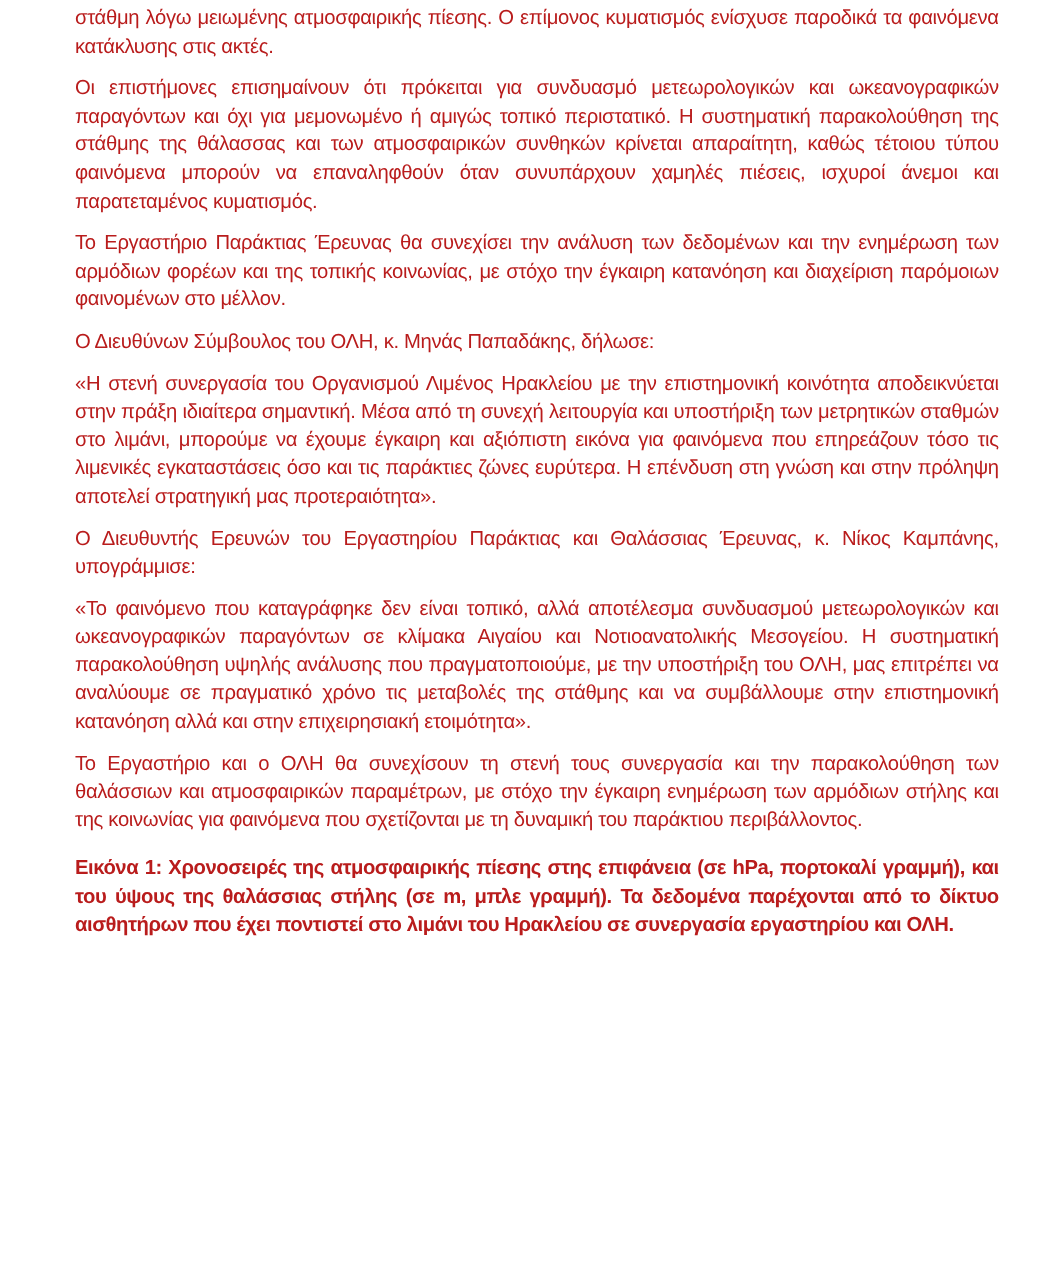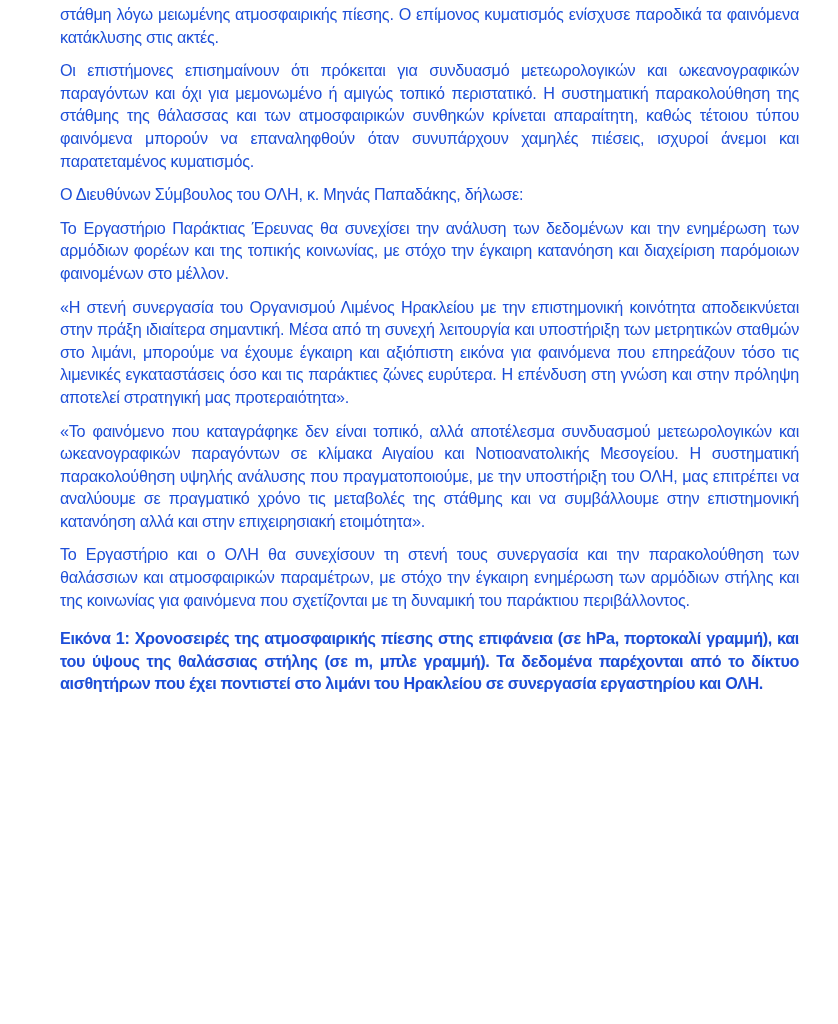--- a/index.html
+++ b/index.html
@@ -1,30 +1,31 @@
 <!DOCTYPE html>
 <html><head>
 <meta charset="utf-8">
 <style>
   html, body { margin: 0; padding: 0; background: #ffffff; }
   body { width: 838px; height: 1024px; overflow: hidden; }
   .page {
     position: absolute; left: 60px; top: 3px; width: 739px;
     font-family: "Liberation Sans", "DejaVu Sans", sans-serif;
-    font-size: 16.2px; line-height: 22.6px; color: #1d4ed8;
+    font-size: 16.2px; line-height: 22.6px; color: #b91c1c;
     letter-spacing: -0.25px;
   }
   .page p { margin: 0 0 11px 0; text-align: justify; }
   .page p.caption { font-weight: bold; margin-top: 16px; letter-spacing: -0.35px; }
 </style>
 </head>
 <body>
 
 <div class="page">
   <p>στάθμη λόγω μειωμένης ατμοσφαιρικής πίεσης. Ο επίμονος κυματισμός ενίσχυσε παροδικά τα φαινόμενα κατάκλυσης στις ακτές.</p>
   <p>Οι επιστήμονες επισημαίνουν ότι πρόκειται για συνδυασμό μετεωρολογικών και ωκεανογραφικών παραγόντων και όχι για μεμονωμένο ή αμιγώς τοπικό περιστατικό. Η συστηματική παρακολούθηση της στάθμης της θάλασσας και των ατμοσφαιρικών συνθηκών κρίνεται απαραίτητη, καθώς τέτοιου τύπου φαινόμενα μπορούν να επαναληφθούν όταν συνυπάρχουν χαμηλές πιέσεις, ισχυροί άνεμοι και παρατεταμένος κυματισμός.</p>
+  <p>Το Εργαστήριο Παράκτιας Έρευνας θα συνεχίσει την ανάλυση των δεδομένων και την ενημέρωση των αρμόδιων φορέων και της τοπικής κοινωνίας, με στόχο την έγκαιρη κατανόηση και διαχείριση παρόμοιων φαινομένων στο μέλλον.</p>
   <p>Ο Διευθύνων Σύμβουλος του ΟΛΗ, κ. Μηνάς Παπαδάκης, δήλωσε:</p>
-  <p>Το Εργαστήριο Παράκτιας Έρευνας θα συνεχίσει την ανάλυση των δεδομένων και την ενημέρωση των αρμόδιων φορέων και της τοπικής κοινωνίας, με στόχο την έγκαιρη κατανόηση και διαχείριση παρόμοιων φαινομένων στο μέλλον.</p>
   <p>«Η στενή συνεργασία του Οργανισμού Λιμένος Ηρακλείου με την επιστημονική κοινότητα αποδεικνύεται στην πράξη ιδιαίτερα σημαντική. Μέσα από τη συνεχή λειτουργία και υποστήριξη των μετρητικών σταθμών στο λιμάνι, μπορούμε να έχουμε έγκαιρη και αξιόπιστη εικόνα για φαινόμενα που επηρεάζουν τόσο τις λιμενικές εγκαταστάσεις όσο και τις παράκτιες ζώνες ευρύτερα. Η επένδυση στη γνώση και στην πρόληψη αποτελεί στρατηγική μας προτεραιότητα».</p>
+  <p>Ο Διευθυντής Ερευνών του Εργαστηρίου Παράκτιας και Θαλάσσιας Έρευνας, κ. Νίκος Καμπάνης, υπογράμμισε:</p>
   <p>«Το φαινόμενο που καταγράφηκε δεν είναι τοπικό, αλλά αποτέλεσμα συνδυασμού μετεωρολογικών και ωκεανογραφικών παραγόντων σε κλίμακα Αιγαίου και Νοτιοανατολικής Μεσογείου. Η συστηματική παρακολούθηση υψηλής ανάλυσης που πραγματοποιούμε, με την υποστήριξη του ΟΛΗ, μας επιτρέπει να αναλύουμε σε πραγματικό χρόνο τις μεταβολές της στάθμης και να συμβάλλουμε στην επιστημονική κατανόηση αλλά και στην επιχειρησιακή ετοιμότητα».</p>
   <p>Το Εργαστήριο και ο ΟΛΗ θα συνεχίσουν τη στενή τους συνεργασία και την παρακολούθηση των θαλάσσιων και ατμοσφαιρικών παραμέτρων, με στόχο την έγκαιρη ενημέρωση των αρμόδιων στήλης και της κοινωνίας για φαινόμενα που σχετίζονται με τη δυναμική του παράκτιου περιβάλλοντος.</p>
   <p class="caption">Εικόνα 1: Χρονοσειρές της ατμοσφαιρικής πίεσης στης επιφάνεια (σε hPa, πορτοκαλί γραμμή), και του ύψους της θαλάσσιας στήλης (σε m, μπλε γραμμή). Τα δεδομένα παρέχονται από το δίκτυο αισθητήρων που έχει ποντιστεί στο λιμάνι του Ηρακλείου σε συνεργασία εργαστηρίου και ΟΛΗ.</p>
 </div>
 
 </body></html>

